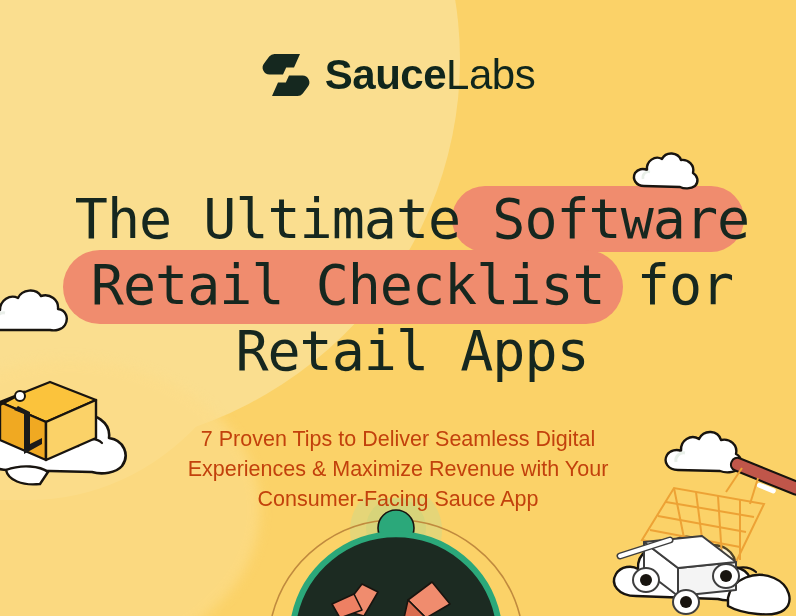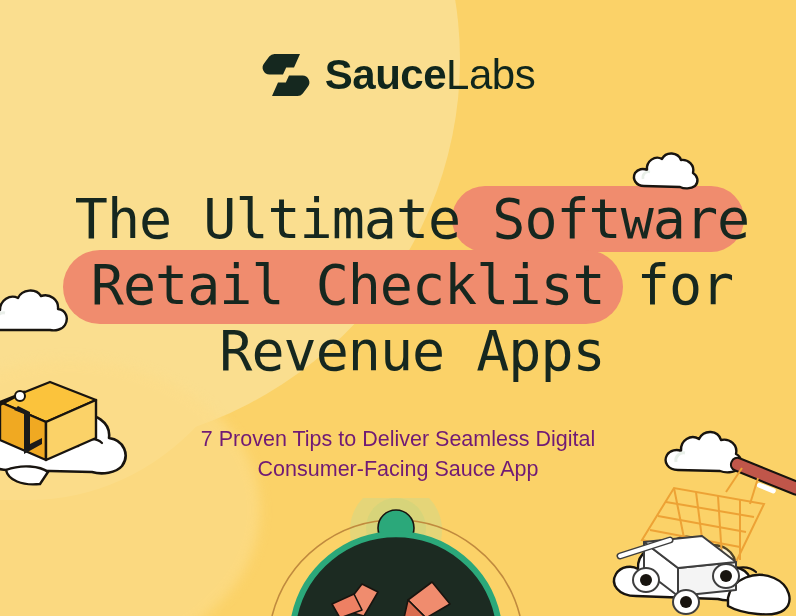--- a/index.html
+++ b/index.html
@@ -140,21 +140,21 @@
   }
 
   
   .subtitle {
     position: absolute;
     top: 424px;
     left: 0;
     right: 0;
     text-align: center;
     z-index: 5;
-    color: #701a75;
+    color: #c2410c;
     font-size: 21.5px;
     line-height: 30px;
     font-weight: 400;
     padding: 0 70px;
   }
   .subtitle div { white-space: nowrap; }
 
   
   .art { position: absolute; z-index: 3; }
   .art-box      { left: -22px;  top: 338px; }
@@ -188,25 +188,26 @@
       </div>
     </div>
   </div>
 
   <div class="hl-bar hl-bar-1"></div>
   <div class="hl-bar hl-bar-2"></div>
 
   <h1 class="headline">
     <div class="hl-line"><span class="hl-word">The Ultimate </span><span class="hl-word">Software</span></div>
     <div class="hl-line"><span class="hl-word">Retail Checklist</span><span class="hl-word"> for</span></div>
-    <div class="hl-line"><span class="hl-word">Revenue Apps</span></div>
+    <div class="hl-line"><span class="hl-word">Retail Apps</span></div>
   </h1>
 
   <div class="subtitle">
     <div>7 Proven Tips to Deliver Seamless Digital</div>
+    <div>Experiences &amp; Maximize Revenue with Your</div>
     <div>Consumer-Facing Sauce App</div>
   </div>
 
   <svg class="art art-cloud-l" width="92" height="70" viewBox="0 0 92 70">
     <path d="M14 56 C4 56 0 49 3 42 C5 36 12 34 16 36 C16 26 26 20 34 24 C38 15 52 14 57 22
              C66 19 75 26 74 35 C82 36 85 44 81 51 C78 56 71 57 66 56 Z" fill="#FFFFFF" stroke="#18140F" stroke-width="2.4" stroke-linejoin="round"></path>
     <path d="M12 48 C11 42 16 38 21 39" fill="none" stroke="#E9EEE9" stroke-width="3"></path>
   </svg>
 
   <svg class="art art-box" width="190" height="150" viewBox="0 0 190 150">

